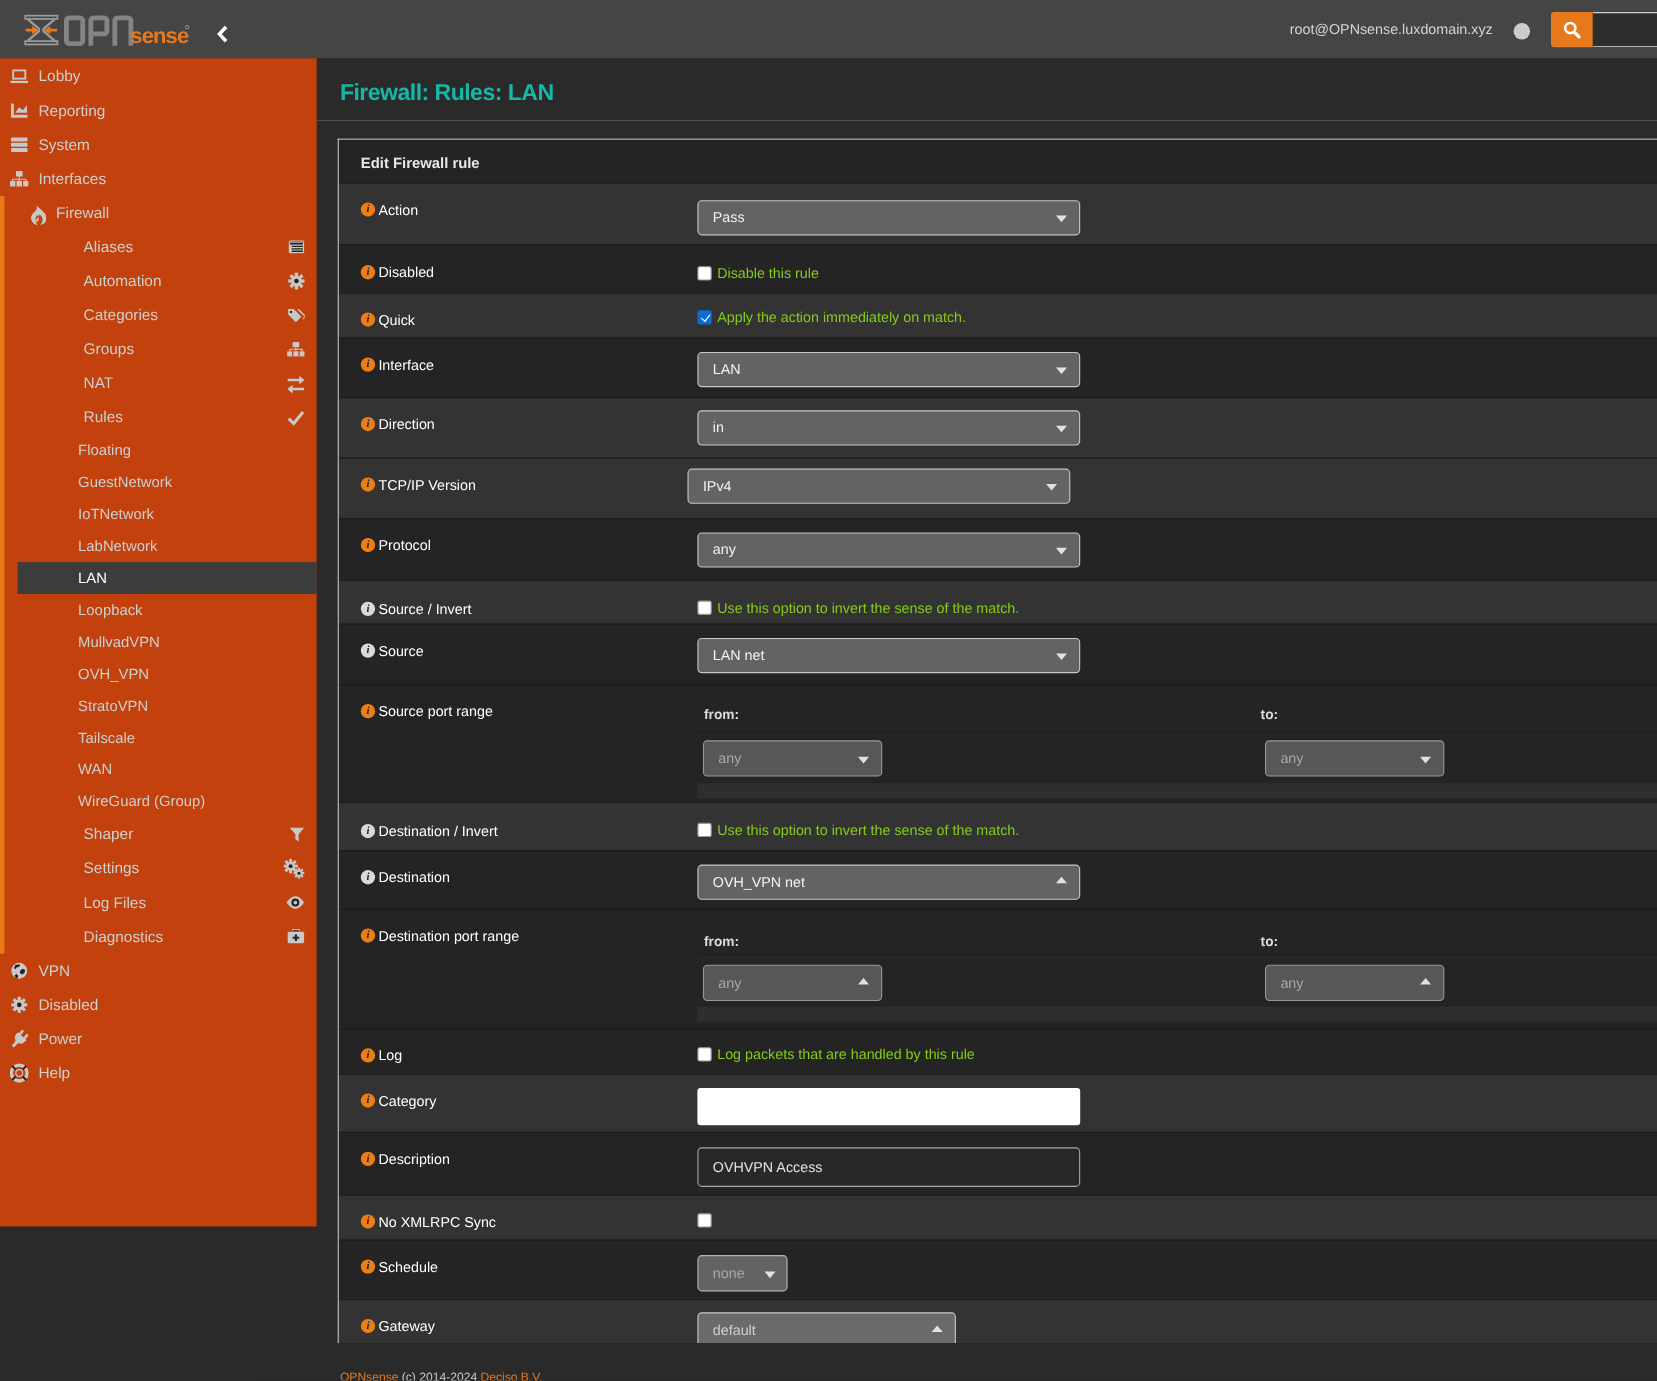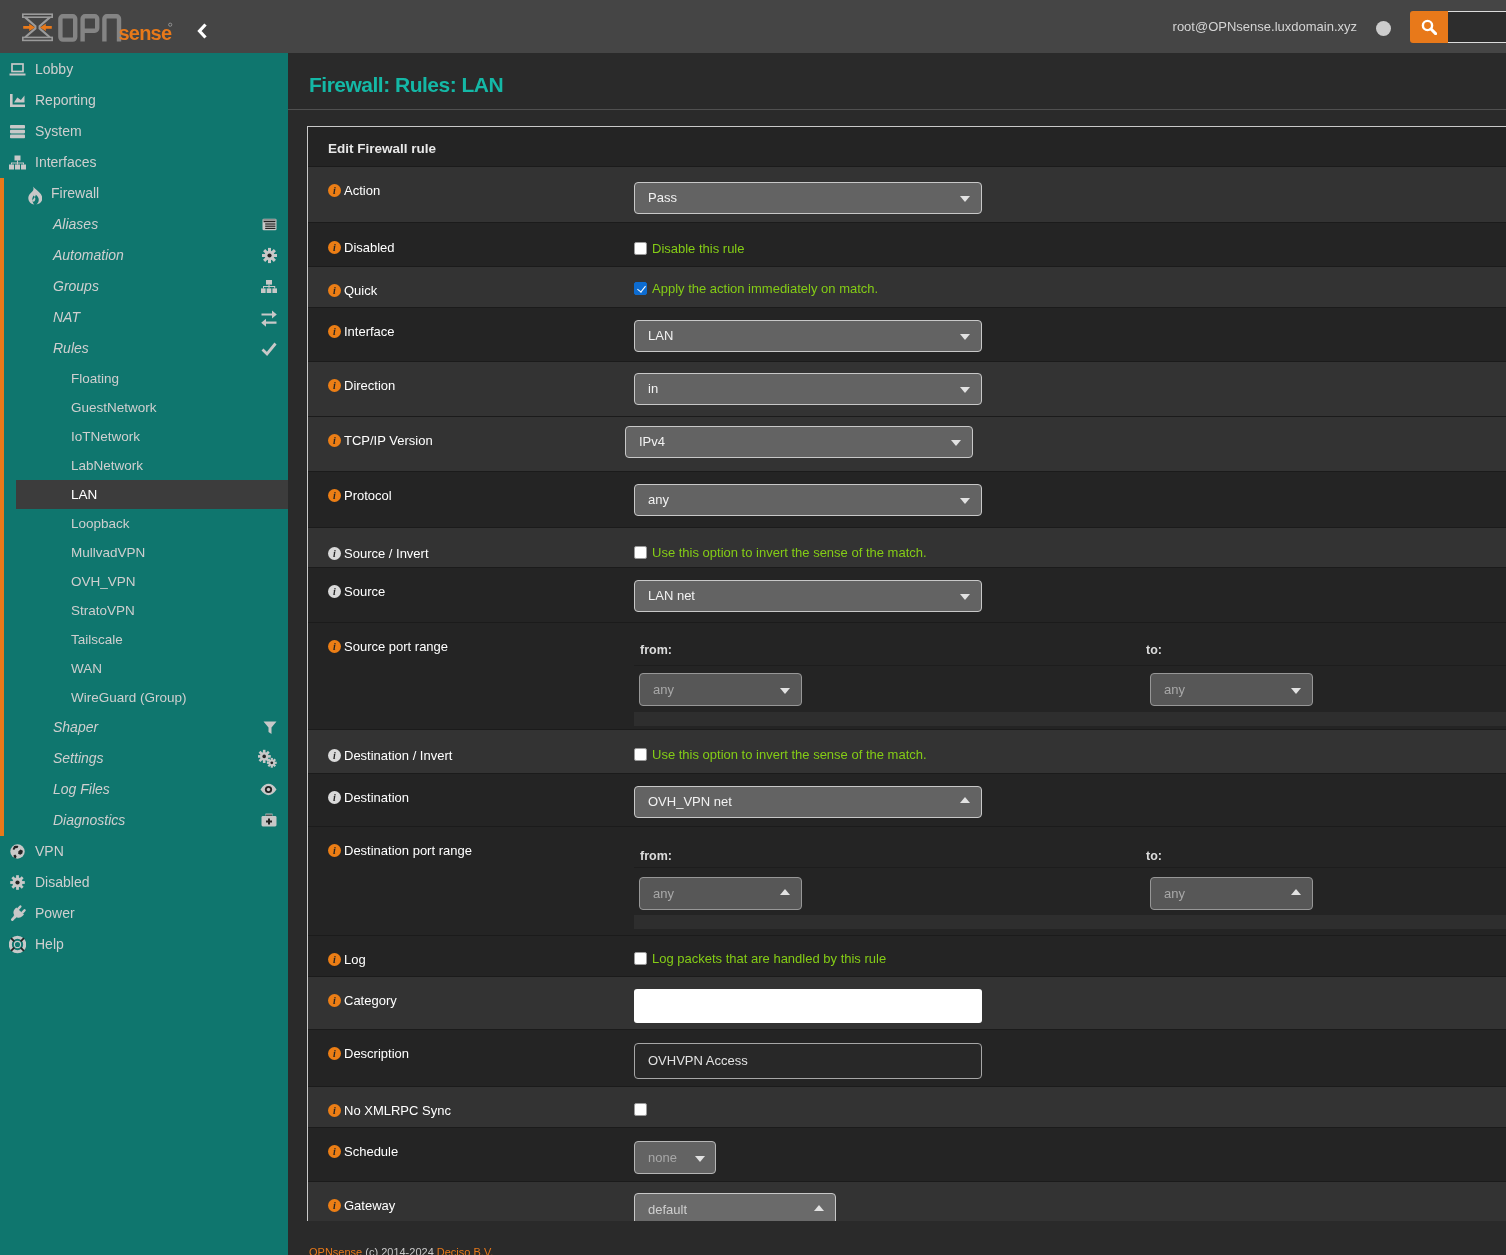--- a/index.html
+++ b/index.html
@@ -10,25 +10,25 @@
 
 #nav { position:absolute; left:0; top:0; width:1700px; height:53px; background:#454545; }
 #nav .brand { position:absolute; left:22px; top:13px; }
 #nav .chev { position:absolute; left:197px; top:23px; }
 #nav .user { position:absolute; right:343px; top:0; line-height:53px; font-size:13px; color:#d4d4d4; }
 #nav .dot { position:absolute; left:1376px; top:21px; width:15px; height:15px; border-radius:50%; background:#cccccc; }
 #nav .sbtn { position:absolute; left:1410px; top:11px; width:38px; height:32px; background:#e8791a; border-radius:3px 0 0 3px; }
 #nav .sinput { position:absolute; left:1448px; top:11px; width:232px; height:32px; background:#2d2d2d; border:1px solid #dcdcdc; border-left:none; border-radius:0 3px 3px 0; }
 
 
-#side { position:absolute; left:0; top:53px; width:288px; height:1202px; background:#0f766e; }
+#side { position:absolute; left:0; top:53px; width:288px; height:1062px; background:#c2410c; }
 .mi { position:relative; height:31px; line-height:31px; color:#cfcfcf; font-size:14px; }
 .mi .ic { position:absolute; left:9px; top:0; width:17px; height:31px; }
 .mi .tx1 { position:absolute; left:35px; }
-.mi .tx2 { position:absolute; left:37px;font-style:italic; }
+.mi .tx2 { position:absolute; left:60px; }
 .mi .tx3 { position:absolute; left:55px; font-size:13.5px; }
 .mi .ric { position:absolute; right:11px; top:0; height:31px; }
 .mi3 { height:29px; line-height:29px; }
 .mi.active { background:#3c3c3c; }
 .mi.active .tx3 { color:#ffffff; }
 #fwgroup { position:relative;padding-left:16px; }
 #fwgroup::before { content:""; position:absolute; left:0; top:0; bottom:0; width:4px; background:#e8791a; z-index:2; }
 
 
 #content { position:absolute; left:288px; top:53px; width:1412px; height:1202px; background:#2a2a2a; }
@@ -51,21 +51,21 @@
 .inf::after { content:"i"; position:absolute; left:0; top:0; width:13px; height:13px; line-height:13px; text-align:center; font-family:"Liberation Serif",serif; font-weight:bold; font-size:10px; color:#242424; }
 
 select, .sel { appearance:none; }
 .sel { position:absolute; display:block; background:#636363; border:1px solid #c8c8c8; border-radius:4px; height:32px; line-height:30px; color:#f2f2f2; font-size:13px; padding-left:13px; }
 .sel .car { position:absolute; right:11px; top:50%; width:0; height:0; margin-top:-2px; border-left:5px solid transparent; border-right:5px solid transparent; border-top:6.5px solid #e2e2e2; }
 .sel .car.up { margin-top:-5px; border-top:none; border-bottom:6.5px solid #e2e2e2; }
 .w348 { width:348px; }
 .psel { width:163px; height:33px; line-height:31px; background:#575757; border-color:#979797; color:#a8a8a8; }
 .ssel { width:82px; height:33px; line-height:31px; color:#a8a8a8; border-color:#b5b5b5; }
 .ssel .car { right:10px; }
-.gsel { width:202px; height:33px; line-height:31px; color:#cfcfcf; background:#6a6a6a; }
+.gsel { width:235px; height:33px; line-height:31px; color:#cfcfcf; background:#6a6a6a; }
 .winput { position:absolute; width:348px; height:34px; background:#ffffff; border-radius:3px; }
 .dinput { position:absolute; width:348px; height:36px; background:#282828; border:1px solid #a7a7a7; border-radius:4px; line-height:34px; padding-left:13px; font-size:13px; color:#e2e2e2; }
 
 .cb { position:absolute; width:13px; height:13px; background:#ffffff; border:1px solid #9a9a9a; border-radius:2px; }
 .cb.checked { background:#0d6cd1; border-color:#0d6cd1; }
 .cb.checked::after { content:""; position:absolute; left:3.6px; top:1px; width:4px; height:7px; border:solid #ffffff; border-width:0 1.8px 1.8px 0; transform:rotate(38deg); }
 .cblab { position:absolute; font-size:13px; color:#84cc16; }
 
 .subhead { position:absolute; font-size:12.5px; font-weight:bold; color:#dcdcdc; }
 .strip { position:absolute; left:326px; right:0; height:14px; background:#2e2e2e; }
@@ -197,20 +197,32 @@
                   <rect x="-1.5" y="-7.6" width="3" height="15.2" transform="rotate(90)"></rect>
                   <rect x="-1.5" y="-7.6" width="3" height="15.2" transform="rotate(135)"></rect>
                 </g>
                 <circle r="4.8"></circle>
               </g>
               <circle r="2.1" fill="#232323"></circle>
             </svg>
           </span>
         </div>
   <div class="mi">
+          <span class="tx2">Categories</span>
+          <span class="ric">
+            <svg width="16" height="31" viewBox="0 0 16 31">
+              <g fill="#c8c8c8">
+                <path d="M1 10 h5 l7 7 -5 5 -7-7 Z"></path>
+                <circle cx="3.6" cy="12.6" r="1.1" fill="#232323"></circle>
+                <path d="M9 10.2 h2 l6.5 6.5 -2.5 2.5 -1-0.6 1.8-1.9 Z"></path>
+              </g>
+            </svg>
+          </span>
+        </div>
+  <div class="mi">
           <span class="tx2">Groups</span>
           <span class="ric">
             <svg width="16" height="31" viewBox="0 0 16 31">
               <g fill="#c8c8c8">
                 <rect x="5" y="9" width="6" height="4.6"></rect>
                 <rect x="0" y="17.4" width="4.6" height="4.6"></rect>
                 <rect x="5.7" y="17.4" width="4.6" height="4.6"></rect>
                 <rect x="11.4" y="17.4" width="4.6" height="4.6"></rect>
                 <path d="M7.5 13.6 h1 v1.9 h-1 Z M2 15 h12 v1 H2 Z M2 15 h1 v2.4 h-1 Z M7.5 15 h1 v2.4 h-1 Z M13.2 15 h1 v2.4 h-1 Z"></path>
               </g>

